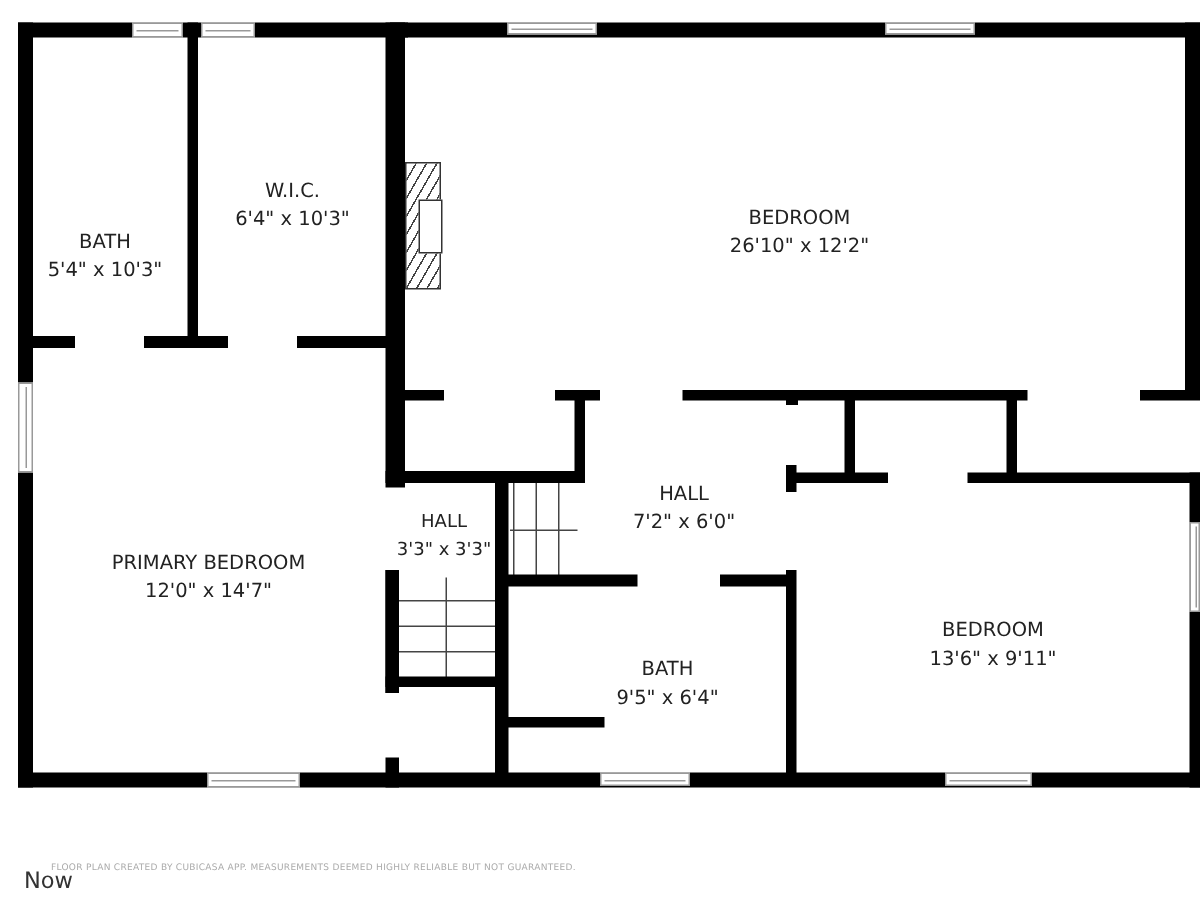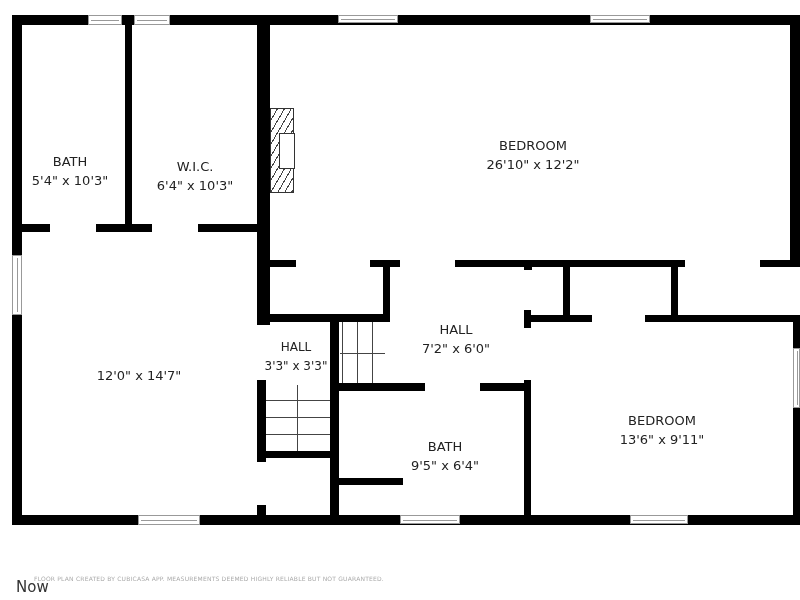--- a/index.html
+++ b/index.html
@@ -88,29 +88,30 @@
   <div class="w" style="left:563px;top:262px;width:7px;height:58px;"></div>
   <div class="w" style="left:671px;top:262px;width:7px;height:58px;"></div>
   <div class="w" style="left:527px;top:315px;width:65px;height:7px;"></div>
   <div class="w" style="left:645px;top:315px;width:155px;height:7px;"></div>
   <div class="w" style="left:524px;top:260px;width:8px;height:10px;"></div>
 
   <div class="label" style="left:70px;top:152px;">
     <span>BATH</span>
     <span class="dim">5'4" x 10'3"</span>
   </div>
-  <div class="label" style="left:195px;top:118px;margin-top:39px;">
+  <div class="label" style="left:195px;top:118px;">
     <span>W.I.C.</span>
     <span class="dim">6'4" x 10'3"</span>
   </div>
   <div class="label" style="left:533px;top:136px;">
     <span>BEDROOM</span>
     <span class="dim">26'10" x 12'2"</span>
   </div>
   <div class="label" style="left:139px;top:366px;">
+    <span>PRIMARY BEDROOM</span>
     <span class="dim">12'0" x 14'7"</span>
   </div>
   <div class="label" style="left:296px;top:338px;font-size:12px;">
     <span>HALL</span>
     <span class="dim">3'3" x 3'3"</span>
   </div>
   <div class="label" style="left:456px;top:320px;">
     <span>HALL</span>
     <span class="dim">7'2" x 6'0"</span>
   </div>

